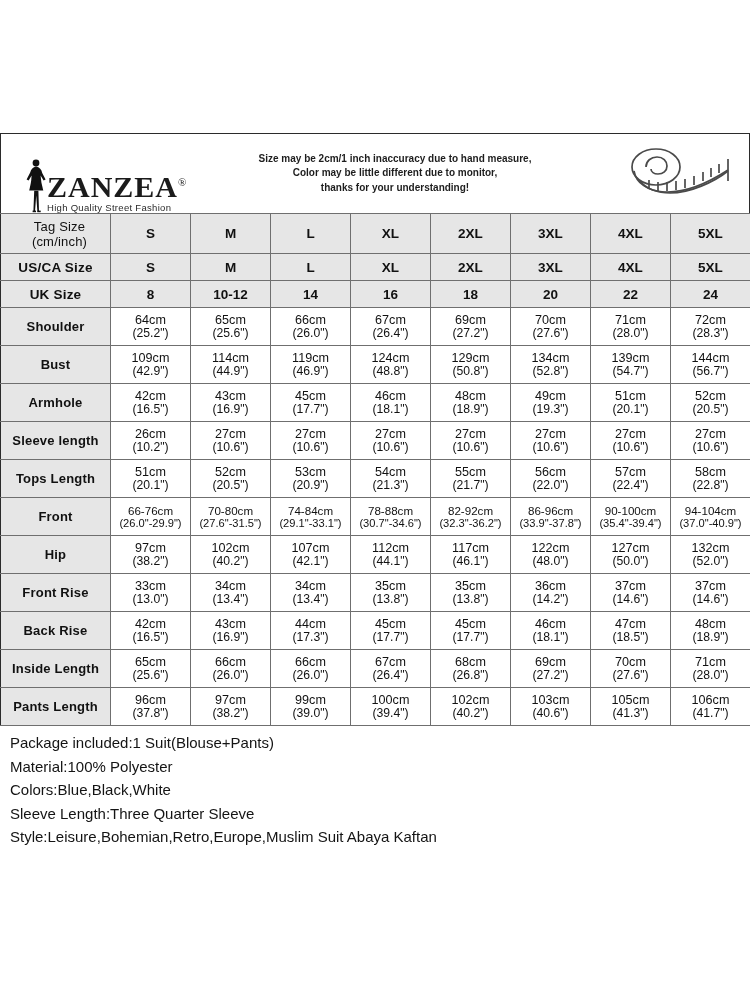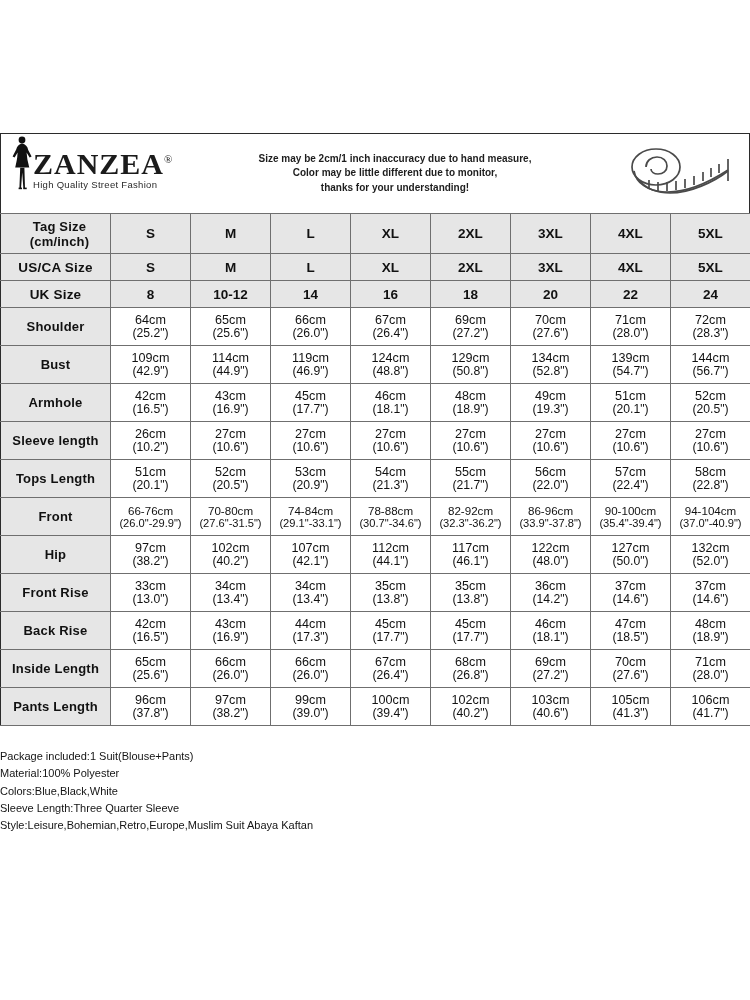--- a/index.html
+++ b/index.html
@@ -24,23 +24,23 @@
   .header-band {
     display: flex;
     align-items: center;
     height: 80px;
     border: 1px solid #2b2b2b;
     border-bottom: none;
     background: #ffffff;
   }
   .logo-cell {
     width: 185px;
-    padding-left: 8px;
+    padding-left: 22px;
     display: flex;
-    align-items: flex-start;
+    align-items: flex-end;
     height: 100%;
   }
   .logo-wrap { display: flex; align-items: flex-end; }
   .logo-figure { width: 26px; height: 56px; flex: 0 0 26px; }
   .logo-text { margin-left: -2px; }
   .logo-name {
     font-family: "Liberation Serif", serif;
     font-size: 30px;
     font-weight: bold;
     letter-spacing: 1px;
@@ -95,37 +95,37 @@
   table.size-table tr td:last-child { border-right: 1px solid #2b2b2b; }
   col.lbl { width: 110px; }
   col.sz  { width: 80px; }
 
   .rowlabel {
     background: #e6e6e6;
     font-weight: bold;
     font-size: 13px;
     letter-spacing: 0.2px;
   }
-  .rowlabel .sub { font-weight: bold; font-size: 13px; display: block; margin-left: 8px; }
+  .rowlabel .sub { font-weight: normal; font-size: 13px; display: block; margin-left: 8px; }
 
   tr.hdr td { background: #e6e6e6; font-weight: bold; font-size: 13.5px; height: 27px; }
   tr.hdr.tall td { height: 40px; }
 
   tr.meas td { height: 38px; background: #ffffff; }
   tr.meas td.rowlabel { background: #e6e6e6; }
   .cm  { display: block; font-size: 12.6px; line-height: 1.12; }
   .inch{ display: block; font-size: 12.2px; line-height: 1.12; }
   td.tight .cm { font-size: 11.6px; }
   td.tight .inch { font-size: 11.1px; }
 
   
   .footer {
-    margin-top: 22px;
-    padding-left: 0;
-    font-size: 11px;
+    margin-top: 5px;
+    padding-left: 10px;
+    font-size: 15px;
     color: #141414;
     line-height: 1.57;
   }
   .footer div { white-space: nowrap; }
 </style>
 </head>
 <body>
 
 <div id="root">
   <div class="sheet">

